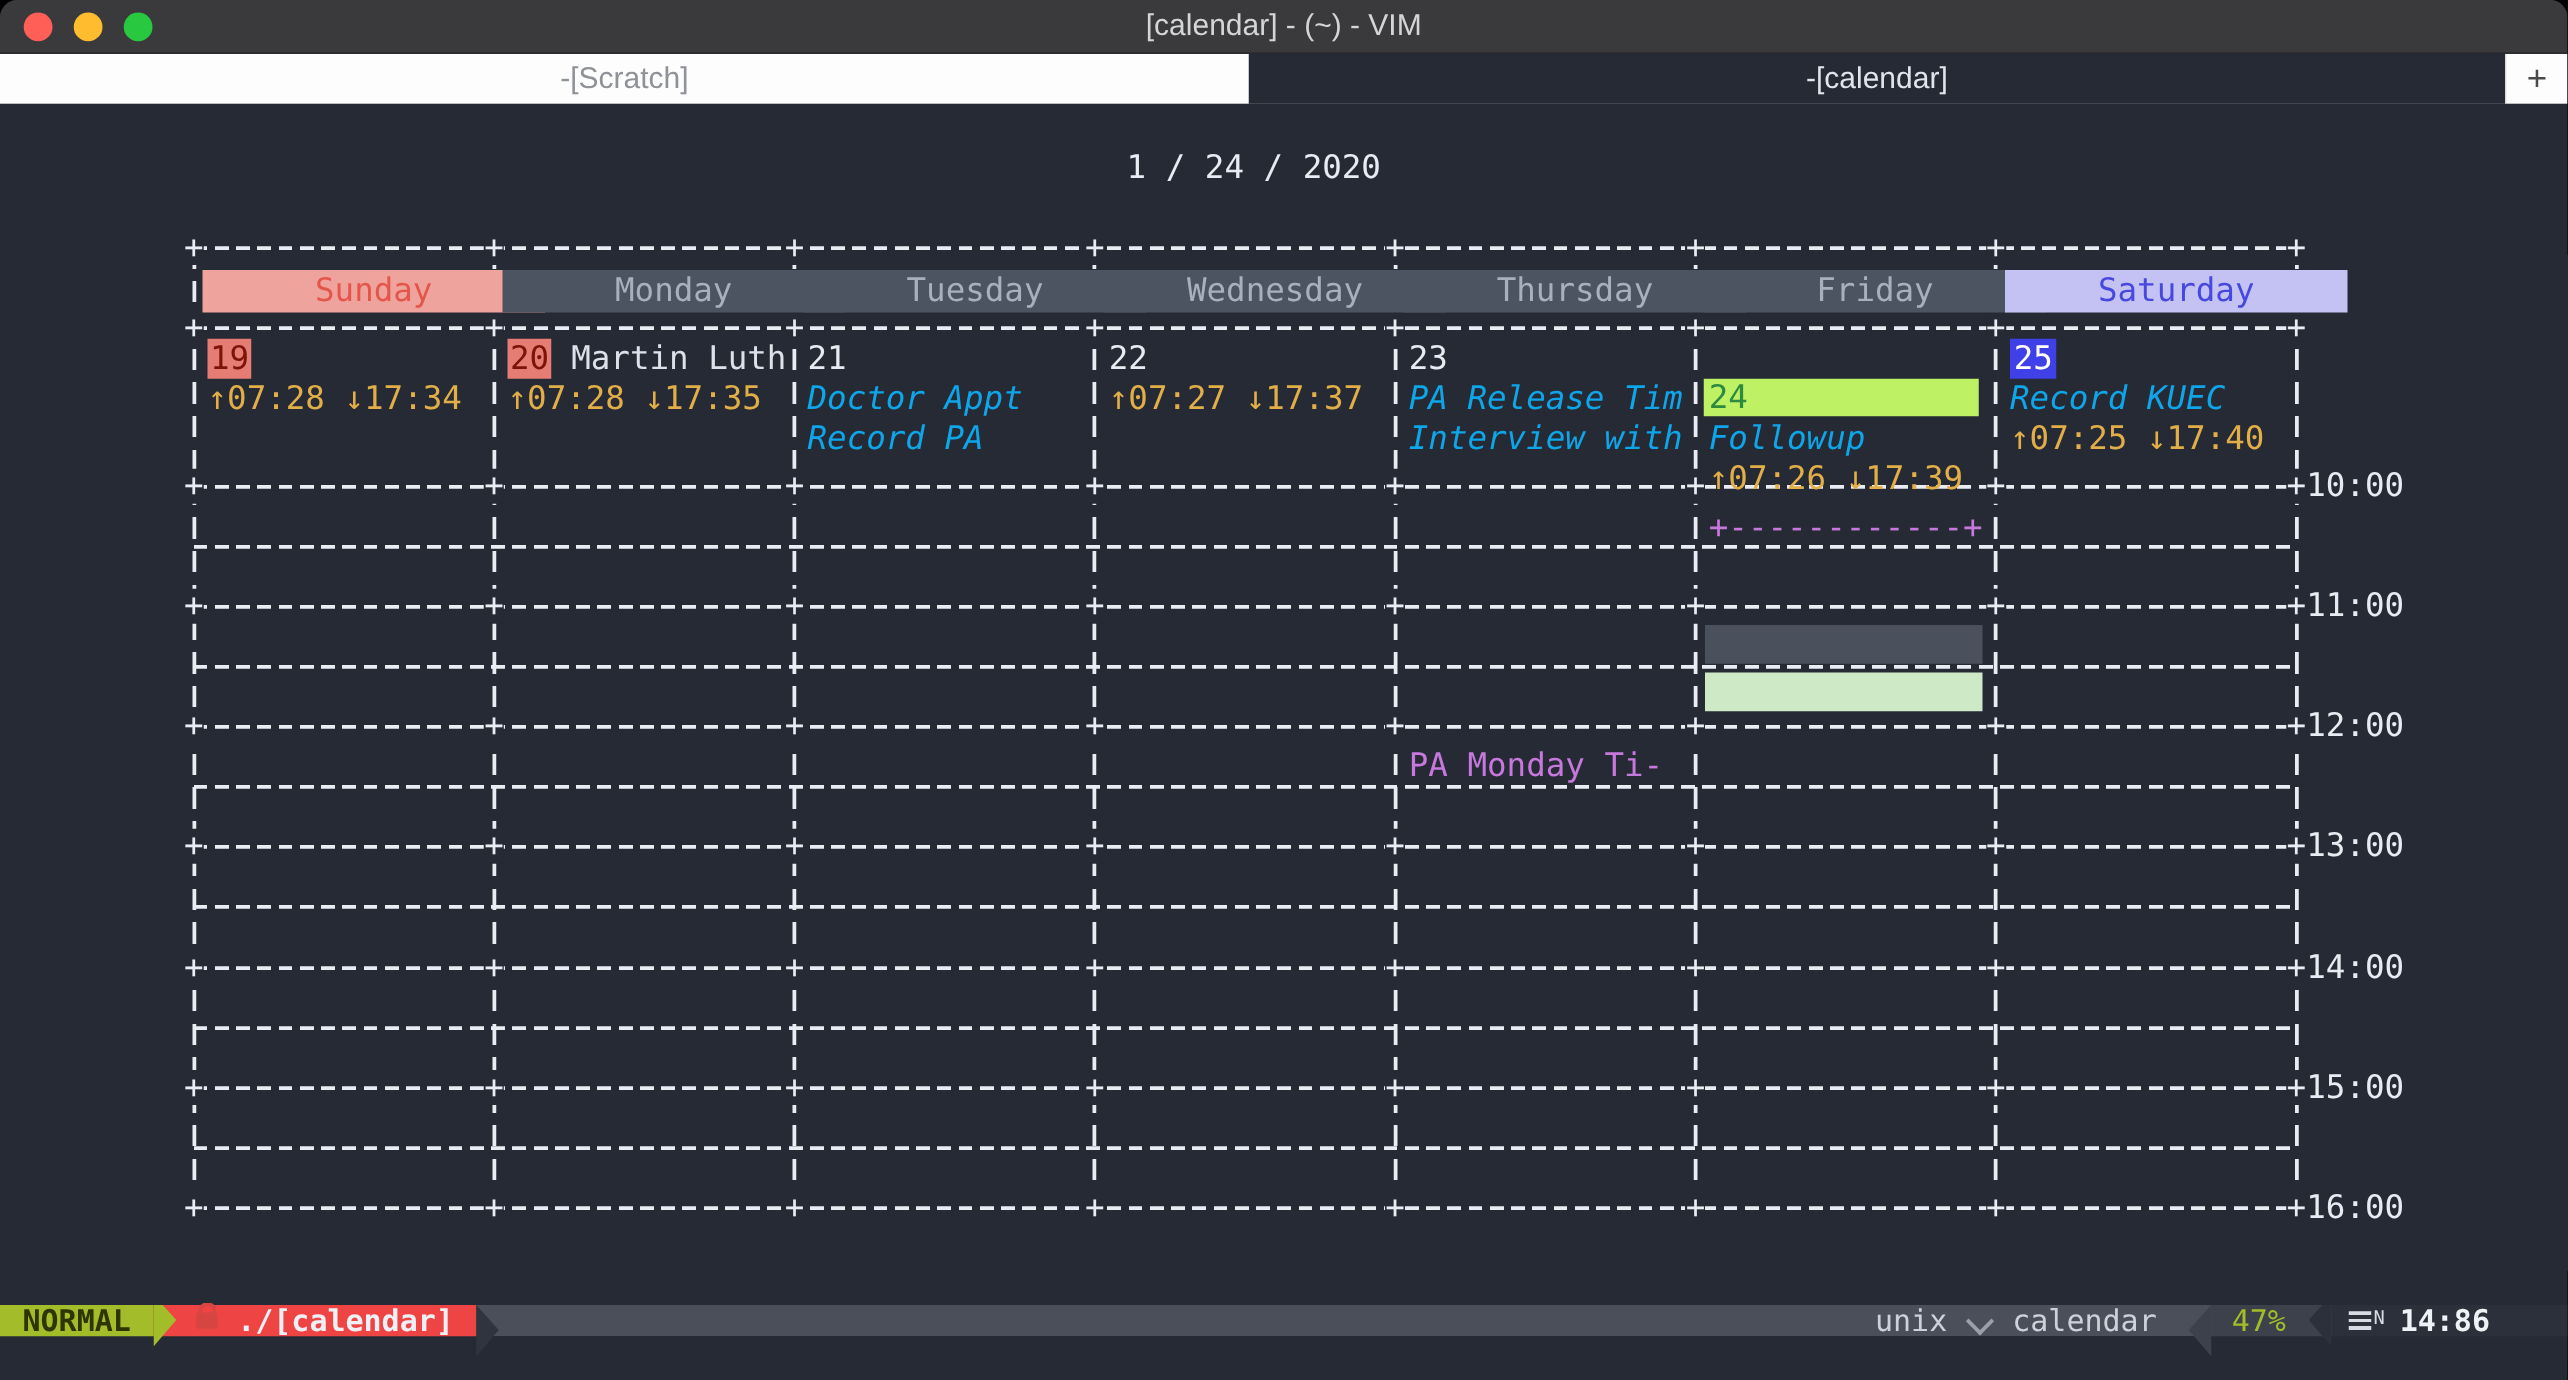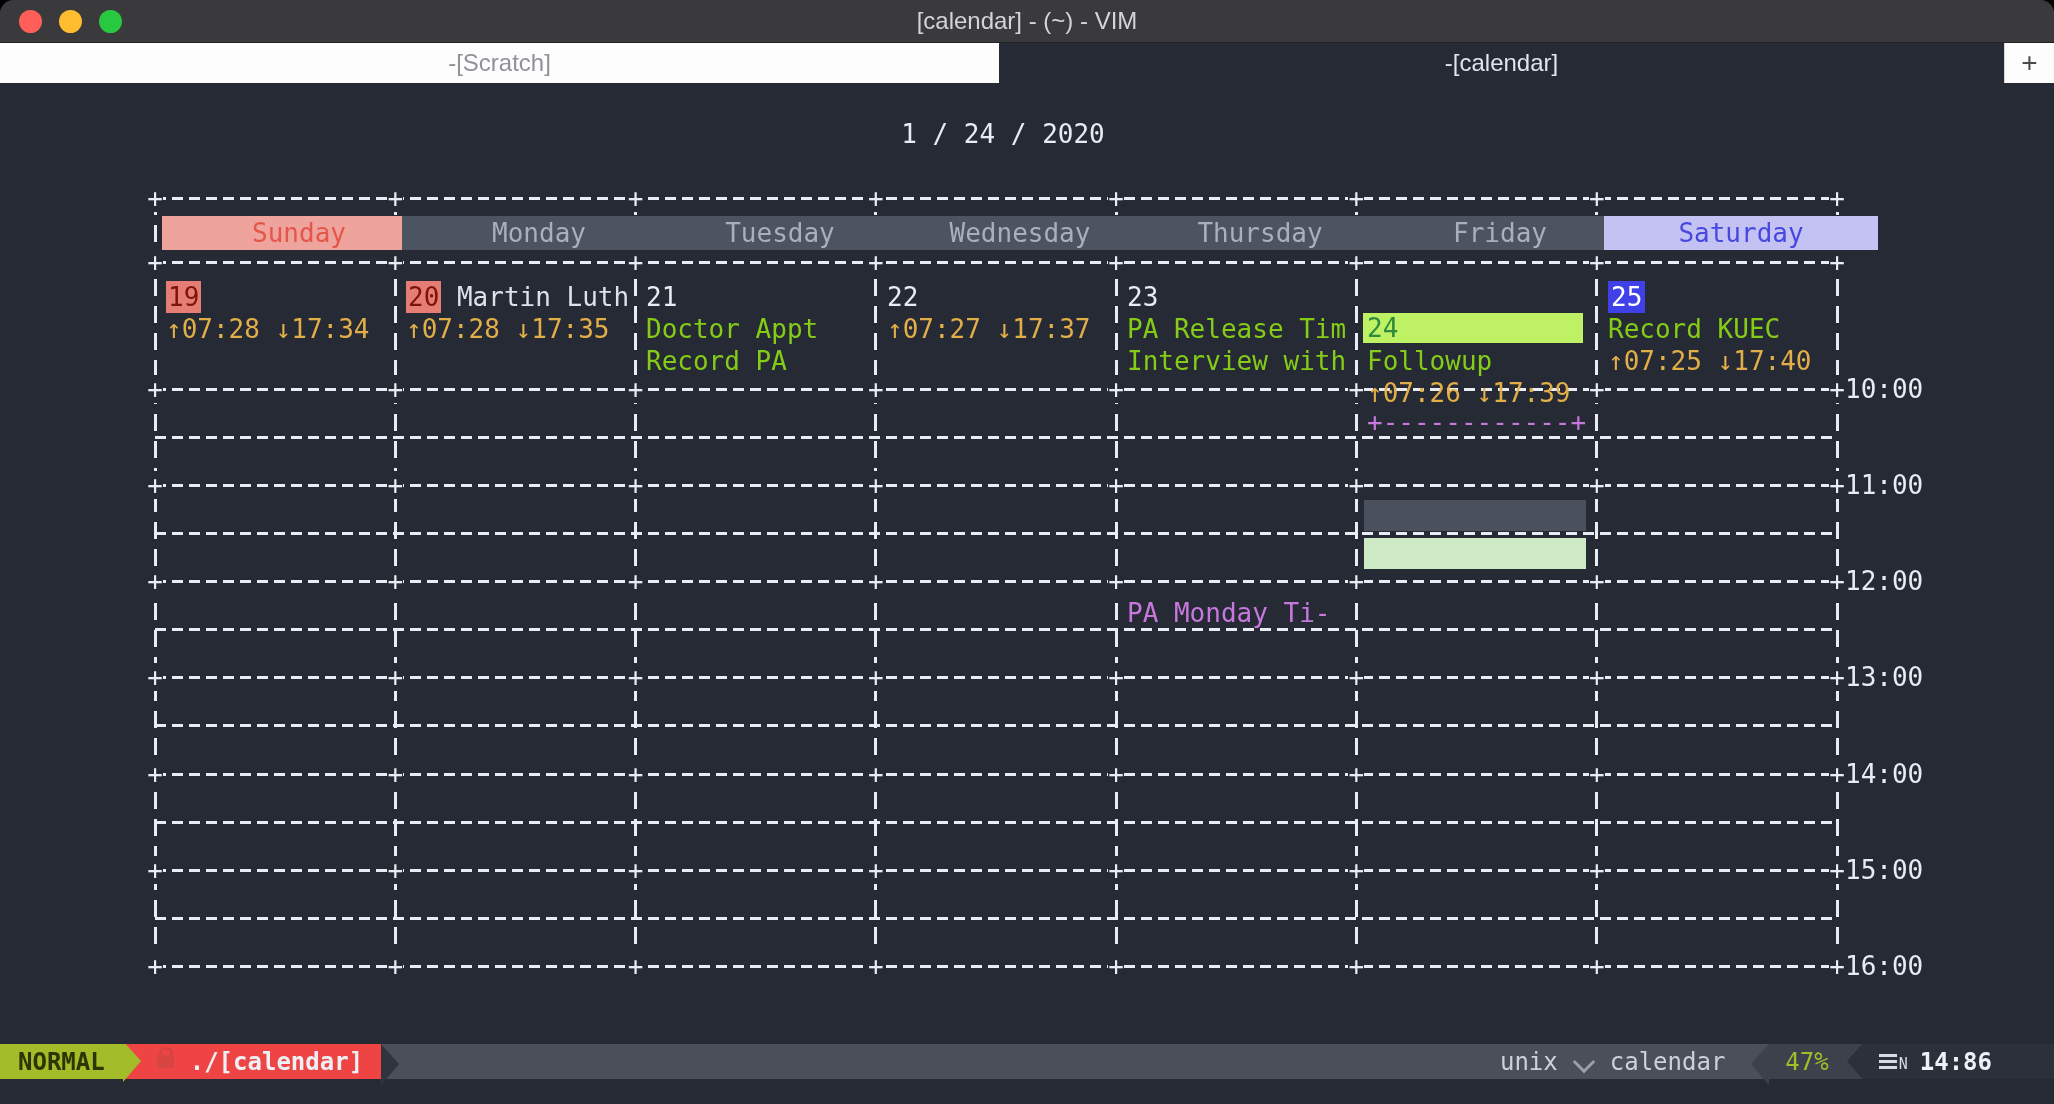--- a/index.html
+++ b/index.html
@@ -34,43 +34,43 @@
          background:repeating-linear-gradient(90deg,#e9ecf2 0 11px,transparent 11px 17px);}
   .plus{position:absolute;width:16px;height:28px;line-height:28px;text-align:center;
         font-size:26px;color:#e9ecf2;background:#262a35;z-index:2;}
 
   .dayhdr{position:absolute;top:133px;width:274px;height:34px;line-height:34px;text-align:center;
           font-size:26px;z-index:3;}
   .hdr-weekday{background:#4c5361;color:#a9b0bd;}
   .hdr-sunday{background:#efa39d;color:#e4564b;}
   .hdr-saturday{background:#c3c2f2;color:#4848e0;}
 
-  .cell{position:absolute;top:198px;width:224px;z-index:3;}
+  .cell{position:absolute;top:188px;width:224px;z-index:3;}
   .cline{height:32px;line-height:32px;font-size:26px;white-space:pre;color:#e8ebf1;}
   .gold{color:#e2ae48;}
-  .purple{color:#84cc16;}
+  .purple{color:#0ea5e9;font-style:italic;}
   .white-text{color:#dde1e8;}
   .daynum{display:inline-block;min-width:16px;}
   .red-bg{background:#e57d74;color:#7e1309;padding:0 2px;}
   .blue-bg{background:#4040e8;color:#ffffff;padding:0 3px;}
   .today-bar{background:#bef264;margin-left:-4px;width:216px;height:30px;line-height:30px;padding-left:4px;margin-top:32px;}
   .today-bar .daynum{color:#2d8a3e;}
 
   .time-label{position:absolute;left:1845px;font-size:26px;line-height:32px;color:#e8ebf1;z-index:3;}
 
   .event-border{position:absolute;left:1367px;top:323px;font-size:26px;line-height:32px;
                 color:#c678dd;z-index:3;white-space:pre;}
   .block{position:absolute;left:1364px;width:222px;height:31px;z-index:3;}
   .block-gray{top:417px;background:#4a505c;}
   .block-green{top:455px;background:#cde9c6;}
   .overflow-event{position:absolute;left:1127px;top:514px;font-size:26px;line-height:32px;
                   color:#c678dd;z-index:3;white-space:pre;}
 
   
-  .statusline{height:35px;background:#4a4f59;display:flex;align-items:stretch;
+  .statusline{height:25px;background:#4a4f59;display:flex;align-items:stretch;
               font-family:"DejaVu Sans Mono",monospace;font-size:24px;color:#ccd1da;}
   .seg-mode{background:#a3bc2a;color:#2f3502;font-weight:bold;display:flex;align-items:center;padding:0 18px;}
   .tri{width:0;height:0;border-top:20px solid transparent;border-bottom:21px solid transparent;}
   .tri-mode{border-left:18px solid #a3bc2a;}
   .seg-file{background:#ef4444;display:flex;align-items:center;padding-right:18px;}
   .tri-file{border-left:18px solid #30343e;}
   .lock{position:relative;width:17px;height:13px;background:#d64541;border-radius:2px;
         display:inline-block;margin-left:16px;}
   .lock:before{content:"";position:absolute;left:2px;top:-8px;width:8px;height:9px;
         border:3px solid #d64541;border-bottom:none;border-radius:6px 6px 0 0;}

